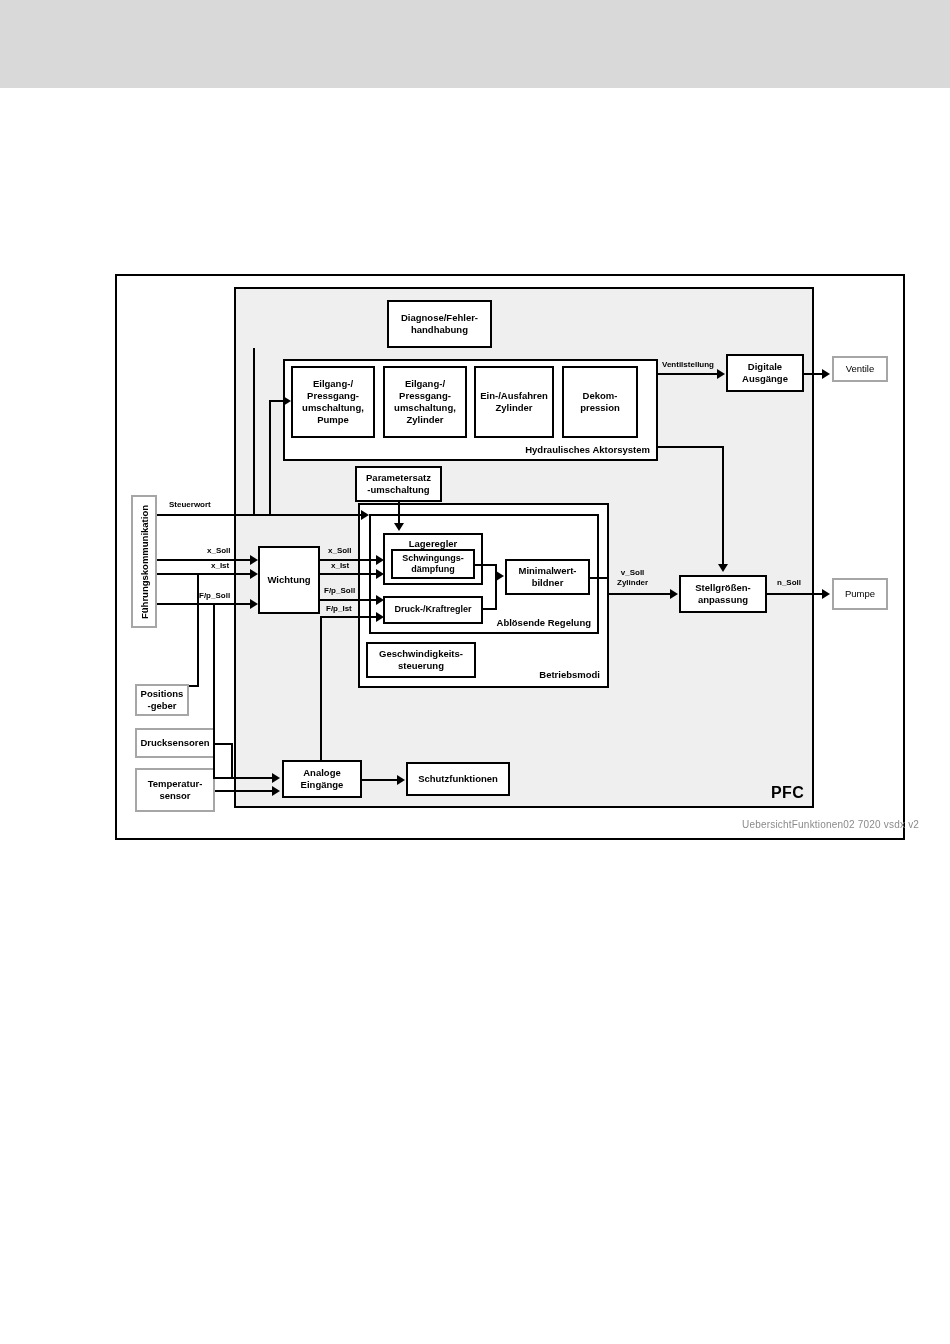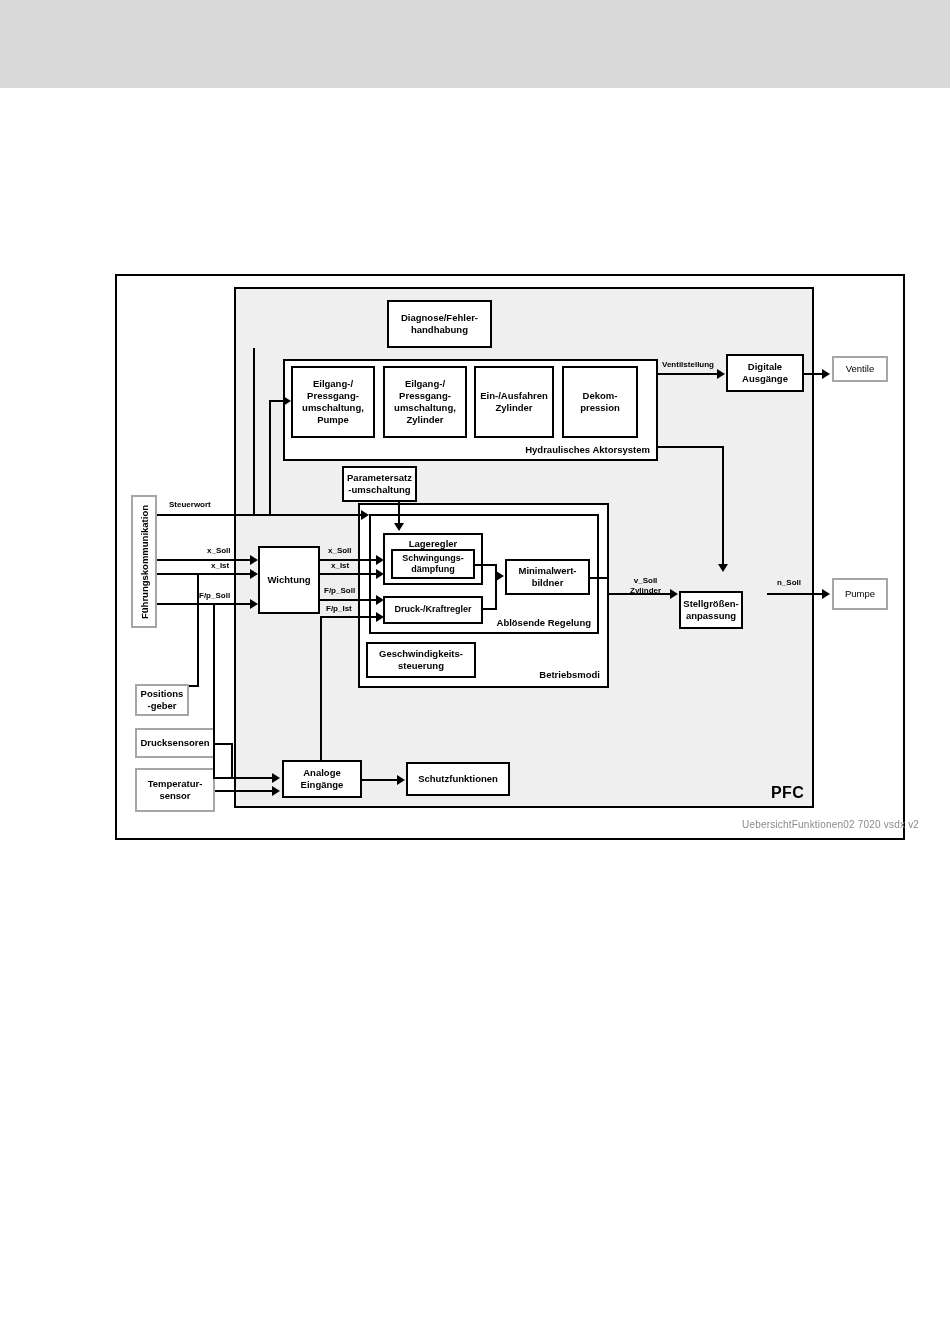--- a/index.html
+++ b/index.html
@@ -188,21 +188,21 @@
     </div>
     <div class="box" style="left:357px; top:90px; width:80px; height:72px;">
       <span style="white-space:pre-line">Ein-/Ausfahren
 Zylinder</span>
     </div>
     <div class="box" style="left:445px; top:90px; width:76px; height:72px;">
       <span style="white-space:pre-line">Dekom-
 pression</span>
     </div>
 
-    <div class="box" style="left:225px; top:190px; width:75px; height:36px;">
+    <div class="box" style="left:238px; top:190px; width:87px; height:36px;">
       <span style="white-space:pre-line">Parametersatz
 -umschaltung</span>
     </div>
 
     <div class="group" style="left:241px; top:227px; width:251px; height:185px;">
       <span class="group-label" style="right:7px; bottom:6px;">Betriebsmodi</span>
     </div>
 
     <div class="group" style="left:252px; top:238px; width:230px; height:120px;">
       <span class="group-label" style="right:6px; bottom:4px;margin-top:36px;">Ablösende Regelung</span>
@@ -232,21 +232,21 @@
 
     <div class="box" style="left:141px; top:270px; width:62px; height:68px;">
       <span>Wichtung</span>
     </div>
 
     <div class="box" style="left:609px; top:78px; width:78px; height:38px;">
       <span style="white-space:pre-line">Digitale
 Ausgänge</span>
     </div>
 
-    <div class="box" style="left:562px; top:315px; width:64px; height:38px;justify-content:center;">
+    <div class="box" style="left:562px; top:299px; width:88px; height:38px;justify-content:center;">
       <span style="white-space:pre-line">Stellgrößen-
 anpassung</span>
     </div>
 
     <div class="box" style="left:165px; top:484px; width:80px; height:38px;">
       <span style="white-space:pre-line">Analoge
 Eingänge</span>
     </div>
     <div class="box" style="left:289px; top:486px; width:104px; height:34px;">
       <span>Schutzfunktionen</span>
@@ -340,21 +340,21 @@
     <div class="h" style="left:378px; top:299px; width:4px;"></div>
     <div class="arrow right" style="left:379px; top:295px;"></div>
 
     <div class="h" style="left:366px; top:332px; width:14px;"></div>
     <div class="v" style="left:378px; top:301px; height:33px;"></div>
 
     <div class="h" style="left:473px; top:301px; width:19px;"></div>
     <div class="v" style="left:490px; top:301px; height:17px;"></div>
     <div class="h" style="left:490px; top:317px; width:66px;"></div>
     <div class="arrow right" style="left:553px; top:313px;"></div>
-    <span class="sig" style="left:500px; top:300px;margin-left:13px;">
+    <span class="sig" style="left:500px; top:292px;">
       <span style="white-space:pre-line">v_Soll
 Zylinder</span>
     </span>
 
     <div class="h" style="left:541px; top:97px; width:62px;"></div>
     <div class="arrow right" style="left:600px; top:93px;"></div>
     <span class="sig" style="left:545px; top:84px;">Ventilstellung</span>
 
     <div class="h" style="left:687px; top:97px; width:22px;"></div>
     <div class="arrow right" style="left:705px; top:93px;"></div>

